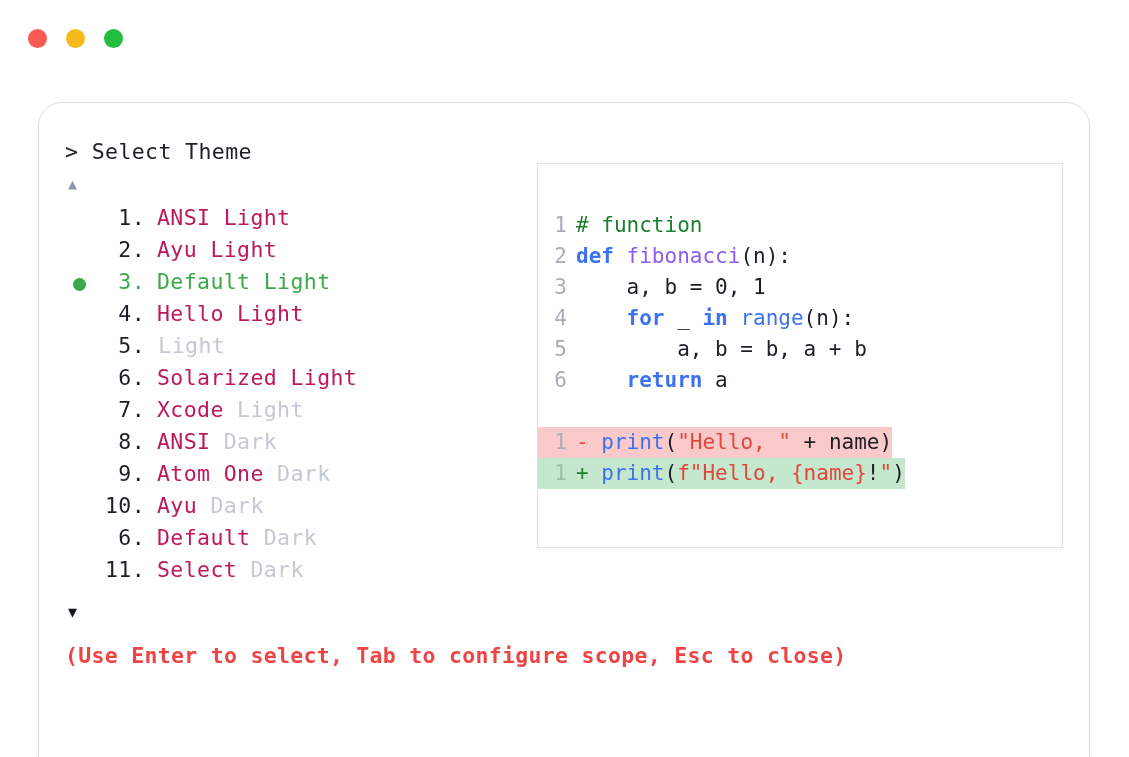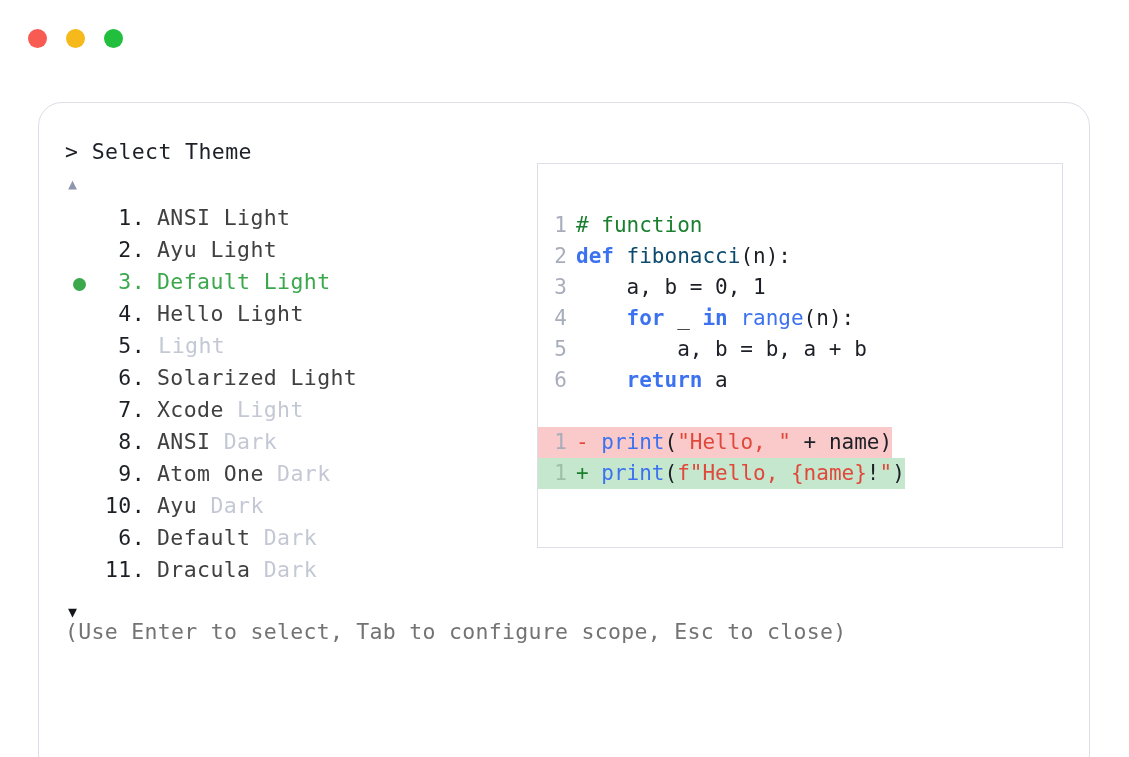--- a/index.html
+++ b/index.html
@@ -109,34 +109,35 @@
     height: 13px;
     border-radius: 50%;
     background: #3aa84b;
   }
   .idx {
     width: 52px;
     flex: 0 0 52px;
     text-align: right;
     color: #1c1f26;
   }
-  .nm { color: #404040; padding-left: 12px; }
+  .nm { color: #be185d; padding-left: 12px; }
   .tag-dim { color: #c3c8d4; }
   .row-selected .idx,
   .row-selected .nm { color: #3aa84b; }
 
   
   .hint {
     position: absolute;
     left: 26px;
-    top: 516px;
+    top: 540px;
     font-size: 21.5px;
     letter-spacing: 0.3px;
-    color: #737373;
-    white-space: pre;
+    color: #ef4444;
+    white-space: pre;
+    font-weight: bold;
   }
 
   
   .preview-col {
     position: absolute;
     left: 498px;
     top: 38px;
     width: 530px;
   }
   .preview-title {
@@ -171,21 +172,21 @@
     color: #a7adbb;
     padding-right: 9px;
     box-sizing: border-box;
   }
   .code-body { white-space: pre; }
   .spacer-line { height: 31px; }
 
   
   .t-com { color: #1a7f2e; }
   .t-kw  { color: #3c72f0; font-weight: bold; }
-  .t-fn  { color: #0c4a6e; }
+  .t-fn  { color: #8b5cf6; }
   .t-pln { color: #1c1f26; }
   .t-str { color: #e0483c; }
   .t-bi  { color: #3c72f0; }
 
   
   .diff { display: flex; white-space: pre; }
   .diff-del .hl { background: #fac9c9; }
   .diff-add .hl { background: #c5e7ce; }
   .diff .ln-d {
     width: 38px;
@@ -220,21 +221,21 @@
           <li class="theme-row"><span class="bullet-cell"></span><span class="idx">2.</span><span class="nm">Ayu</span><span class="nm" style="padding-left: 0px;"> Light</span></li>
           <li class="theme-row row-selected"><span class="bullet-cell"><span class="bullet"></span></span><span class="idx">3.</span><span class="nm">Default</span><span class="nm" style="padding-left: 0px;"> Light</span></li>
           <li class="theme-row"><span class="bullet-cell"></span><span class="idx">4.</span><span class="nm">Hello</span><span class="nm" style="padding-left: 0px;"> Light</span></li>
           <li class="theme-row"><span class="bullet-cell"></span><span class="idx">5.</span><span class="tag-dim" style="padding-left: 0px;"> Light</span></li>
           <li class="theme-row"><span class="bullet-cell"></span><span class="idx">6.</span><span class="nm">Solarized</span><span class="nm" style="padding-left: 0px;"> Light</span></li>
           <li class="theme-row"><span class="bullet-cell"></span><span class="idx">7.</span><span class="nm">Xcode</span><span class="tag-dim" style="padding-left: 0px;"> Light</span></li>
           <li class="theme-row"><span class="bullet-cell"></span><span class="idx">8.</span><span class="nm">ANSI</span><span class="tag-dim" style="padding-left: 0px;"> Dark</span></li>
           <li class="theme-row"><span class="bullet-cell"></span><span class="idx">9.</span><span class="nm">Atom One</span><span class="tag-dim" style="padding-left: 0px;"> Dark</span></li>
           <li class="theme-row"><span class="bullet-cell"></span><span class="idx">10.</span><span class="nm">Ayu</span><span class="tag-dim" style="padding-left: 0px;"> Dark</span></li>
           <li class="theme-row"><span class="bullet-cell"></span><span class="idx">6.</span><span class="nm">Default</span><span class="tag-dim" style="padding-left: 0px;"> Dark</span></li>
-          <li class="theme-row"><span class="bullet-cell"></span><span class="idx">11.</span><span class="nm">Dracula</span><span class="tag-dim" style="padding-left: 0px;"> Dark</span></li>
+          <li class="theme-row"><span class="bullet-cell"></span><span class="idx">11.</span><span class="nm">Select</span><span class="tag-dim" style="padding-left: 0px;"> Dark</span></li>
         </ul>
       <div class="scroll-arrow arrow-down">▼</div>
     </div>
 
     <div class="hint">(Use Enter to select, Tab to configure scope, Esc to close)</div>
 
     <div class="preview-col">
       <div class="preview-box">
         <div class="code" id="code-block"><div class="code-line"><span class="ln">1</span><span class="code-body"><span class="t-com"># function</span></span></div><div class="code-line"><span class="ln">2</span><span class="code-body"><span class="t-kw">def </span><span class="t-fn">fibonacci</span><span class="t-pln">(n):</span></span></div><div class="code-line"><span class="ln">3</span><span class="code-body"><span class="t-pln">    a, b = 0, 1</span></span></div><div class="code-line"><span class="ln">4</span><span class="code-body"><span class="t-pln">    </span><span class="t-kw">for</span><span class="t-pln"> _ </span><span class="t-kw">in </span><span class="t-bi">range</span><span class="t-pln">(n):</span></span></div><div class="code-line"><span class="ln">5</span><span class="code-body"><span class="t-pln">        a, b = b, a + b</span></span></div><div class="code-line"><span class="ln">6</span><span class="code-body"><span class="t-pln">    </span><span class="t-kw">return</span><span class="t-pln"> a</span></span></div><div class="spacer-line"></div><div class="diff diff-del"><span class="ln-d hl">1</span><span class="hl sign-del">- </span><span class="hl code-body"><span class="t-bi">print</span><span class="t-pln">(</span><span class="t-str">"Hello, "</span><span class="t-pln"> + name)</span></span></div><div class="diff diff-add"><span class="ln-d hl">1</span><span class="hl sign-add">+ </span><span class="hl code-body"><span class="t-bi">print</span><span class="t-pln">(</span><span class="t-str">f"Hello, </span><span class="t-str">{name}</span><span class="t-pln">!</span><span class="t-str">"</span><span class="t-pln">)</span></span></div></div>
       </div>

